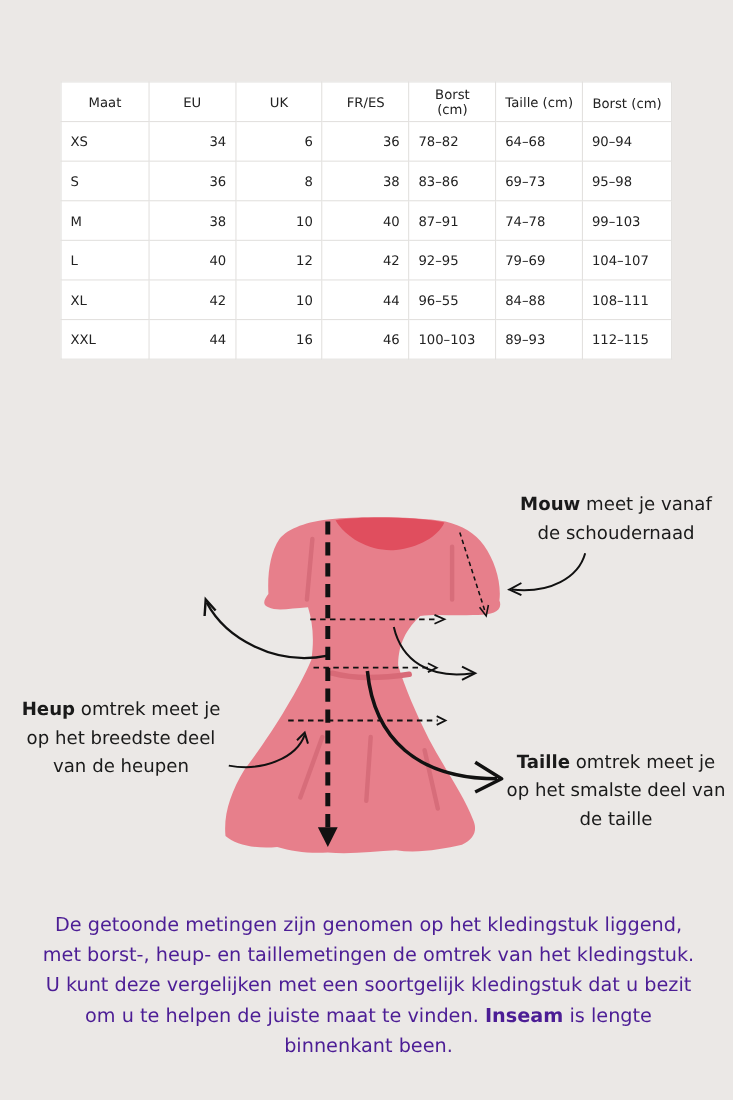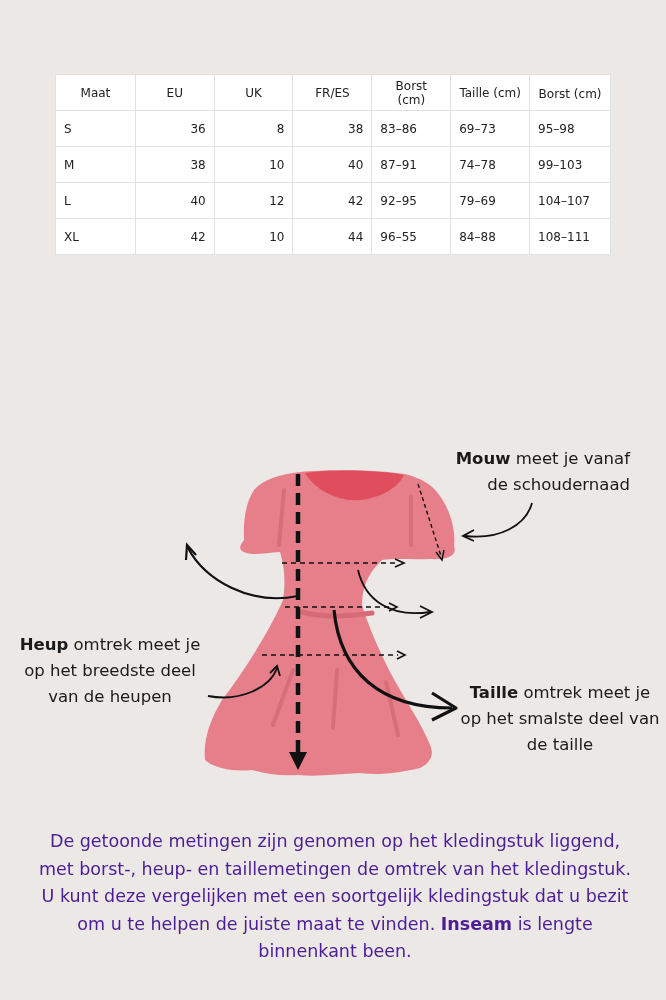--- a/index.html
+++ b/index.html
@@ -87,20 +87,29 @@
       <th>FR/ES</th>
       <th>Borst (cm)</th>
       <th>Taille (cm)</th>
       <th class="clip">
           <span>Borst (cm)</span>
         </th>
     </tr>
   </thead>
   <tbody>
     <tr>
+      <td class="txt">XS</td>
+      <td class="num">34</td>
+      <td class="num">6</td>
+      <td class="num">36</td>
+      <td class="txt">78–82</td>
+      <td class="txt">64–68</td>
+      <td class="txt">90–94</td>
+    </tr>
+    <tr>
       <td class="txt">S</td>
       <td class="num">36</td>
       <td class="num">8</td>
       <td class="num">38</td>
       <td class="txt">83–86</td>
       <td class="txt">69–73</td>
       <td class="txt">95–98</td>
     </tr>
     <tr>
       <td class="txt">M</td>
@@ -122,20 +131,29 @@
     </tr>
     <tr>
       <td class="txt">XL</td>
       <td class="num">42</td>
       <td class="num">10</td>
       <td class="num">44</td>
       <td class="txt">96–55</td>
       <td class="txt">84–88</td>
       <td class="txt">108–111</td>
     </tr>
+    <tr>
+      <td class="txt">XXL</td>
+      <td class="num">44</td>
+      <td class="num">16</td>
+      <td class="num">46</td>
+      <td class="txt">100–103</td>
+      <td class="txt">89–93</td>
+      <td class="txt">112–115</td>
+    </tr>
   </tbody>
 </table>
 
 <div class="figure">
   <svg width="666" height="360" viewBox="0 440 666 360">
 
     <path d="M300,472 C280,474 262,480 254,490 C246,502 243,520 244,540 C240,545 238,550 244,552 C252,556 264,553 280,552
          C284,565 286,580 283,600 C270,630 245,670 222,700 C210,720 203,740 205,760 C214,768 232,772 252,770 C266,774 280,776 298,775
          C318,777 340,774 360,773 C380,776 402,772 420,768 C432,762 434,754 430,745 C422,724 405,700 390,672 C378,648 368,625 362,605
          C362,590 366,575 382,560 C396,558 412,560 430,559 C446,560 458,556 454,546 C456,530 450,510 440,496 C432,484 420,478 405,474
@@ -175,21 +193,21 @@
     <path d="M358,570 C365,600 390,618 430,612" fill="none" stroke="#111" stroke-width="1.8"></path>
     <path d="M420,606 L432,612 L420,618" fill="none" stroke="#111" stroke-width="1.8"></path>
 
     <path d="M208,696 C240,702 270,688 277,668" fill="none" stroke="#111" stroke-width="1.8"></path>
     <path d="M270,673 L277,666 L280,676" fill="none" stroke="#111" stroke-width="1.8"></path>
 
     <path d="M334,610 C340,672 380,708 452,708" fill="none" stroke="#111" stroke-width="3.2"></path>
     <path d="M432,693 L456,708 L432,720" fill="none" stroke="#111" stroke-width="3.2" stroke-linejoin="round"></path>
   </svg>
 
-  <div class="label" style="left:440px; top:6px; width:190px;text-align:right;">
+  <div class="label" style="left:465px; top:6px; width:190px;">
     <b>Mouw</b><span> meet je vanaf de schoudernaad</span>
   </div>
   <div class="label" style="left:10px; top:192px; width:200px;">
     <b>Heup</b><span> omtrek meet je op het breedste deel van de heupen</span>
   </div>
   <div class="label" style="left:460px; top:240px; width:200px;">
     <b>Taille</b><span> omtrek meet je op het smalste deel van de taille</span>
   </div>
 </div>
 

